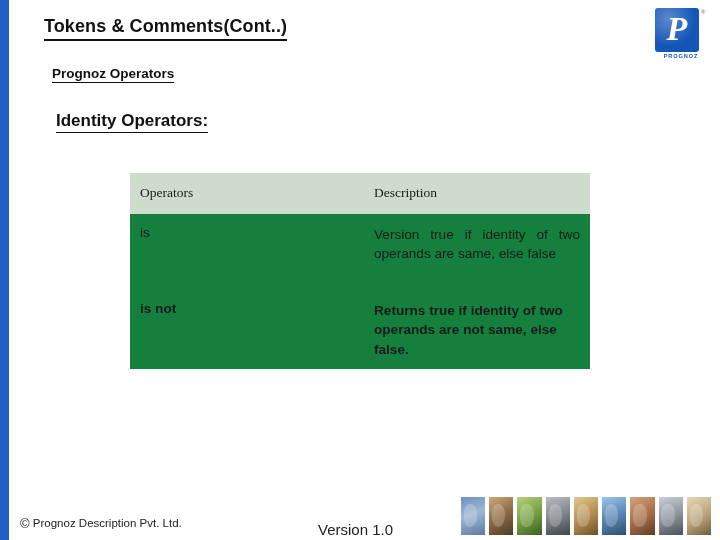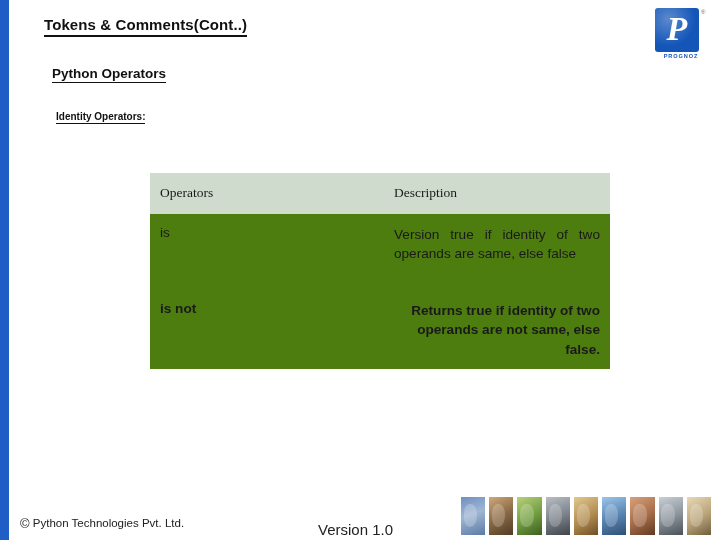--- a/index.html
+++ b/index.html
@@ -36,21 +36,21 @@
     top: 0;
     width: 4px;
     height: 540px;
     background: #ffffff;
   }
   
   .title {
     position: absolute;
     left: 44px;
     top: 16px;
-    font-size: 15px;
+    font-size: 18px;
     font-weight: bold;
     color: #111111;
     letter-spacing: 0.1px;
     border-bottom: 2px solid #111111;
     padding-bottom: 2px;
     line-height: 1.15;
     white-space: nowrap;
   }
   
   .logo-box {
@@ -118,70 +118,69 @@
     font-size: 13.5px;
     font-weight: bold;
     color: #111111;
     border-bottom: 1.5px solid #111111;
     padding-bottom: 1px;
   }
   .h-sub2 {
     position: absolute;
     left: 56px;
     top: 111px;
-    font-size: 10px;
+    font-size: 17px;
     font-weight: bold;
     color: #111111;
     border-bottom: 1.5px solid #111111;
     padding-bottom: 1px;
   }
   
   .tbl {
     position: absolute;
     left: 130px;
     top: 173px;
     width: 460px;
     border-collapse: collapse;
     table-layout: fixed;
-    margin-left: 20px;
   }
   .tbl td {
     vertical-align: top;
     padding: 0;
     border: none;
   }
   .tbl .col1 { width: 230px; }
   .tbl .col2 { width: 230px; }
   .hdr-cell {
     background: #cfdccd;
     height: 41px;
     font-family: "Liberation Serif", serif;
     font-size: 13.5px;
     color: #1a1a1a;
     padding: 12px 0 0 10px !important;
     box-sizing: border-box;
   }
   .hdr-cell.c2 { padding-left: 14px !important; font-family: Liberation Serif, serif; }
   .body-cell {
-    background: #4d7c0f;
+    background: #15803d;
     font-size: 13.6px;
     color: #1a1a1a;
     box-sizing: border-box;
   }
   .body-cell.c1 {
     padding: 11px 0 0 10px !important;
   }
   .body-cell.c2 {
     padding: 11px 10px 10px 14px !important;
     text-align: justify;
     line-height: 1.42;
   }
   .row1 .body-cell { height: 76px; }
   .row2 .body-cell { height: 76px; font-weight: bold; }
-  .row2 .body-cell.c2 { text-align: right; }
+  .row2 .body-cell.c2 { text-align: left; }
   
   .footer-copy {
     position: absolute;
     left: 20px;
     top: 516px;
     font-size: 11.5px;
     color: #222222;
   }
   .footer-copy .c-mark {
     font-size: 13px;
@@ -243,21 +242,21 @@
 
   <div class="title">Tokens &amp; Comments(Cont..)</div>
 
   <div class="logo-box">
     <div class="logo-p"></div>
     <div class="logo-glyph">P</div>
     <div class="logo-reg">®</div>
     <div class="logo-word">PROGNOZ</div>
   </div>
 
-  <div class="h-sub">Python Operators</div>
+  <div class="h-sub">Prognoz Operators</div>
   <div class="h-sub2">Identity Operators:</div>
 
   <table class="tbl">
     <colgroup>
       <col class="col1">
       <col class="col2">
     </colgroup>
     <tbody>
       <tr>
         <td class="hdr-cell c1">Operators</td>
@@ -269,21 +268,21 @@
       </tr>
       <tr class="row2">
         <td class="body-cell c1">is not</td>
         <td class="body-cell c2">Returns true if identity of two operands are not same, else false.</td>
       </tr>
     </tbody>
   </table>
 
   <div class="footer-copy">
     <span class="c-mark">©</span>
-    <span>Python Technologies Pvt. Ltd.</span>
+    <span>Prognoz Description Pvt. Ltd.</span>
   </div>
 
   <div class="footer-version">Version 1.0</div>
 
   <div class="photo-strip">
     <div class="photo p1"></div>
     <div class="photo p2"></div>
     <div class="photo p3"></div>
     <div class="photo p4"></div>
     <div class="photo p5"></div>

